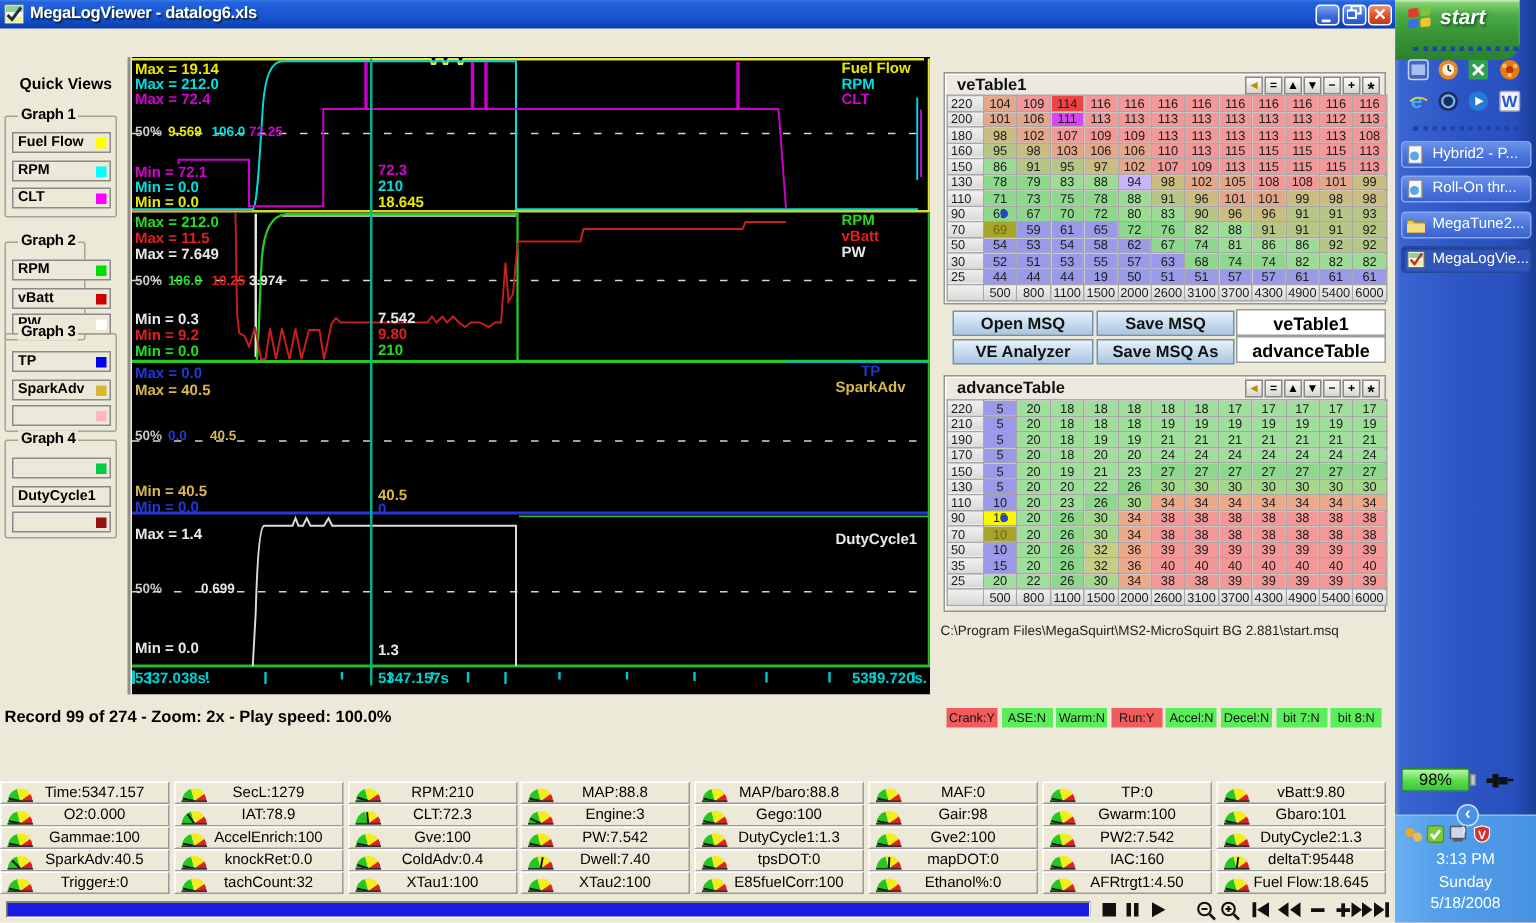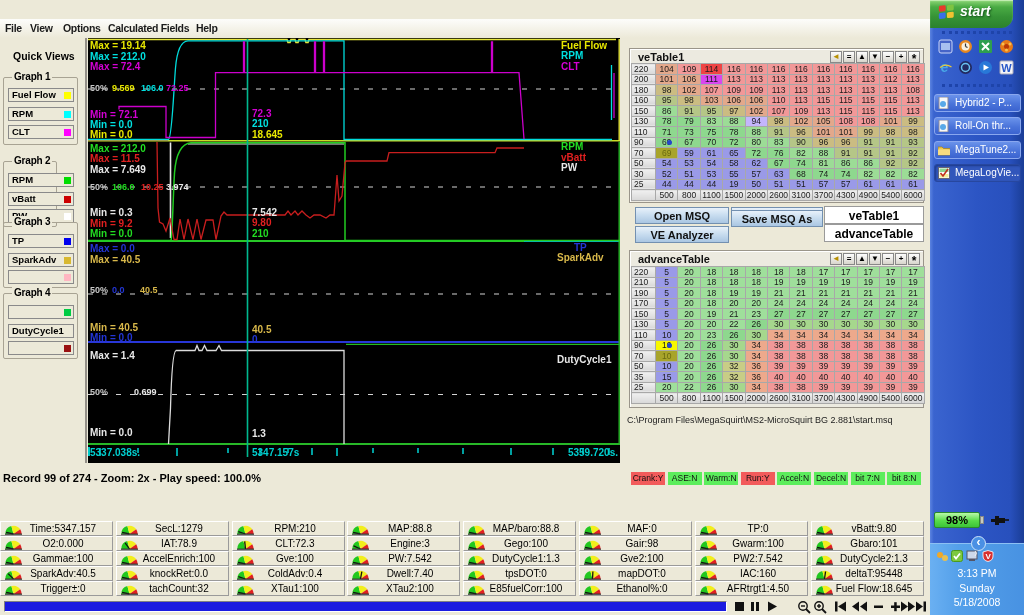--- a/index.html
+++ b/index.html
@@ -40,26 +40,36 @@
 
 #task{position:absolute;left:930px;top:0;width:94px;height:615px;background:linear-gradient(90deg,#5b83e0 0,#3a64cf 4%,#2c55c4 50%,#2850bd 85%,#1a3d96 100%)}
 .tbtn{position:absolute;left:4px;width:87px;height:18px;border:1px solid #89a7ef;border-radius:3px;background:linear-gradient(180deg,#6a92ea,#4a74da 55%,#3b63cf);color:#fff;font-size:10px;line-height:16px;padding-left:20px;white-space:nowrap;overflow:hidden}
 .tbtn.pressed{background:#3156bb;border-color:#27479f;box-shadow:inset 1px 1px 2px #1c3a8a}
 .ticon{position:absolute;left:3px;top:2px;width:12px;height:12px}
 .qli{position:absolute;width:15px;height:15px}
 .trayicon{position:absolute;width:12px;height:12px}
 .clk{position:absolute;left:0;width:94px;text-align:center;color:#fff;font-size:10.5px}
 </style></head><body>
 <div id="scr">
-    <div id="menu">
-      <span style="left:5px">File</span>
-      <span style="left:30px">View</span>
-      <span style="left:63px">Options</span>
-      <span style="left:108px">Calculated Fields</span>
-      <span style="left:196px">Help</span>
+<div id="tbar">
+      <svg class="abs" style="left:3px;top:3px" width="13" height="13" viewBox="0 0 13 13">
+        <rect x="0" y="0" width="13" height="13" fill="#fff" stroke="#667"></rect>
+        <rect x="1" y="1" width="11" height="4" fill="#8fd48f"></rect>
+        <rect x="1" y="8" width="11" height="4" fill="#f2ee9a"></rect>
+        <path d="M2,7 L5,10 L11,2" stroke="#234" stroke-width="2" fill="none"></path>
+      </svg>
+      <span class="ttl">MegaLogViewer - datalog6.xls</span>
+      <div id="bmin" class="wbtn" style="left:877px"><svg width="8" height="8" viewBox="0 0 8 8" style="margin-top:3px">
+          <rect x="0" y="6" width="6" height="2" fill="#fff"></rect>
+        </svg></div>
+      <div id="bmax" class="wbtn" style="left:895px"><svg width="10" height="9" viewBox="0 0 10 9">
+          <rect x="3" y="0" width="6" height="5" fill="none" stroke="#fff" stroke-width="1.4"></rect>
+          <rect x="0" y="3" width="6" height="5" fill="#3868d8" stroke="#fff" stroke-width="1.4"></rect>
+        </svg></div>
+      <div id="bclose" class="wbtn" style="left:912px;font-size:11px;font-weight:bold">✕</div>
     </div>
     <div class="abs" style="left:13px;top:50px;font-weight:bold;font-size:10.5px">Quick Views</div>
     <div class="abs" style="left:84.5px;top:38px;width:2px;height:425px;background:#949088"></div>
     <div class="gbox" style="left:3px;top:77px;width:75px;height:68px">
       <span class="glab">Graph 1</span>
       <div class="gitem" style="top:10px">Fuel Flow<span class="sw" style="background:#ffff00"></span></div>
       <div class="gitem" style="top:29px">RPM<span class="sw" style="background:#00ffff"></span></div>
       <div class="gitem" style="top:47px">CLT<span class="sw" style="background:#ff00ff"></span></div>
     </div>
     <div class="gbox" style="left:3px;top:161px;width:54px;height:66px">
@@ -388,21 +398,21 @@
           <td class="cl">4300</td>
           <td class="cl">4900</td>
           <td class="cl">5400</td>
           <td class="cl">6000</td>
         </tr>
       </tbody>
     </table>
     <div class="jbtn" style="left:635px;top:207px;width:94px">Open MSQ</div>
     <div class="jbtn" style="left:731px;top:207px;width:92px">Save MSQ</div>
     <div class="jbtn" style="left:635px;top:226px;width:94px">VE Analyzer</div>
-    <div class="jbtn" style="left:731px;top:210px;width:92px">Save MSQ As</div>
+    <div class="jbtn" style="left:731px;top:226px;width:92px">Save MSQ As</div>
     <div class="jtab" style="top:206px">veTable1</div>
     <div class="jtab" style="top:224px">advanceTable</div>
     <div class="panel" style="top:250px;height:158px">
       <div class="phead">advanceTable</div>
       <div class="ptool">
         <i style="color:#b89000">◄</i>
         <i>=</i>
         <i>▲</i>
         <i>▼</i>
         <i>−</i>
@@ -1038,21 +1048,21 @@
       <path d="M136,3.5 L129,8.5 L136,13.5 Z" fill="#111"></path>
       <rect x="143" y="7.5" width="9" height="2.5" fill="#111"></rect>
       <rect x="160" y="7.5" width="9" height="2.5" fill="#111"></rect>
       <rect x="163.2" y="4.2" width="2.5" height="9" fill="#111"></rect>
       <path d="M170,3.5 L177,8.5 L170,13.5 Z" fill="#111"></path>
       <path d="M177,3.5 L184,8.5 L177,13.5 Z" fill="#111"></path>
       <path d="M185,3.5 L192,8.5 L185,13.5 Z" fill="#111"></path>
       <rect x="192.5" y="3.5" width="2.5" height="10" fill="#111"></rect>
     </svg>
     <div id="task">
-      <div class="abs" style="left:0;top:0;width:83px;height:28px;background:linear-gradient(180deg,#8fd878 0%,#4aab44 25%,#369336 60%,#2b812d 100%);border-radius:0 0 12px 0;box-shadow:inset 0 1px 1px #c8f0b8">
+      <div class="abs" style="left:0;top:0;width:83px;height:40px;background:linear-gradient(180deg,#8fd878 0%,#4aab44 25%,#369336 60%,#2b812d 100%);border-radius:0 0 12px 0;box-shadow:inset 0 1px 1px #c8f0b8">
         <svg class="abs" style="left:8px;top:3px" width="17" height="17" viewBox="0 0 20 19">
           <g transform="skewY(-6)">
             <rect x="1" y="3" width="8" height="7" rx="1.5" fill="#e83a2c"></rect>
             <rect x="10.5" y="3" width="8" height="7" rx="1.5" fill="#7ec442"></rect>
             <rect x="1" y="11.5" width="8" height="7" rx="1.5" fill="#3a6fe8"></rect>
             <rect x="10.5" y="11.5" width="8" height="7" rx="1.5" fill="#f2c231"></rect>
           </g>
         </svg>
         <span class="abs" style="left:30px;top:3px;color:#fff;font-weight:bold;font-style:italic;font-size:14px;text-shadow:1px 1px 2px #14501a">start</span>
       </div>
@@ -1106,21 +1116,21 @@
       <div class="tbtn" style="top:140.5px"><svg class="ticon" viewBox="0 0 12 12">
           <path d="M0,3 L4,3 L5.5,4.5 L12,4.5 L12,11 L0,11 Z" fill="#f0c850" stroke="#a88820" stroke-width="0.8"></path>
           <path d="M0,5.5 L12,5.5 L12,11 L0,11 Z" fill="#f8dc80"></path>
         </svg>MegaTune2...</div>
       <div class="tbtn pressed" style="top:164px"><svg class="ticon" viewBox="0 0 12 12">
           <rect x="0.5" y="0.5" width="11" height="11" fill="#fff" stroke="#667"></rect>
           <rect x="1.5" y="1.5" width="9" height="3.5" fill="#8fd48f"></rect>
           <rect x="1.5" y="7" width="9" height="3.5" fill="#f2ee9a"></rect>
           <path d="M2.5,6 L5,9 L10,2" stroke="#c03020" stroke-width="1.6" fill="none"></path>
         </svg>MegaLogVie...</div>
-      <div class="abs" style="left:4px;top:512px;width:46px;height:16px;background:linear-gradient(180deg,#b8f8a8,#58dc48 55%,#3cc438);border:1px solid #2a8a2a;border-radius:2px;color:#000;font-weight:bold;font-size:11px;text-align:center;line-height:15px">98%</div>
+      <div class="abs" style="left:4px;top:512px;width:46px;height:16px;background:linear-gradient(180deg,#b8f8a8,#58dc48 55%,#3cc438);border:1px solid #2a8a2a;border-radius:2px;color:#000;font-weight:normal;font-size:11px;text-align:center;line-height:15px">98%</div>
       <div class="abs" style="left:50px;top:516px;width:4px;height:8px;background:#c8ccc0;border:1px solid #888"></div>
       <svg class="abs" style="left:59px;top:514px" width="20" height="13" viewBox="0 0 20 13">
         <path d="M6,2 L6,5 L2,5 L2,8 L6,8 L6,11 L10,11 L10,2 Z" fill="#111"></path>
         <path d="M10,4 L16,4 L16,9 L10,9 Z" fill="#111"></path>
         <path d="M16,6 L20,6" stroke="#111" stroke-width="1.6"></path>
       </svg>
       <div class="abs" style="left:0;top:543px;width:94px;height:72px;background:linear-gradient(90deg,#6ab0f2 0%,#54a0ea 30%,#4892e2 100%);border-top:1px solid #8cc0f4"></div>
       <div class="abs" style="left:41px;top:536px;width:15px;height:15px;border-radius:50%;background:#4a90e4;border:1.5px solid #cfe4fa;color:#fff;font-weight:bold;font-size:12px;text-align:center;line-height:11px">‹</div>
       <svg class="trayicon" style="left:6px;top:550px" width="12" height="12" viewBox="0 0 12 12">
         <circle cx="4" cy="5" r="3" fill="#f0a828"></circle>

